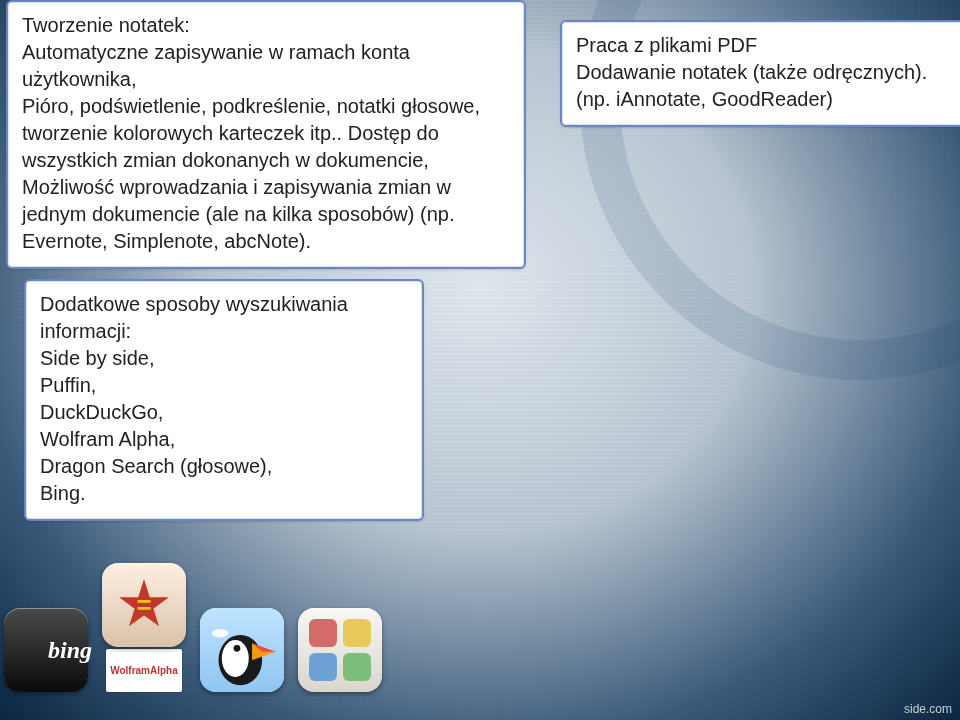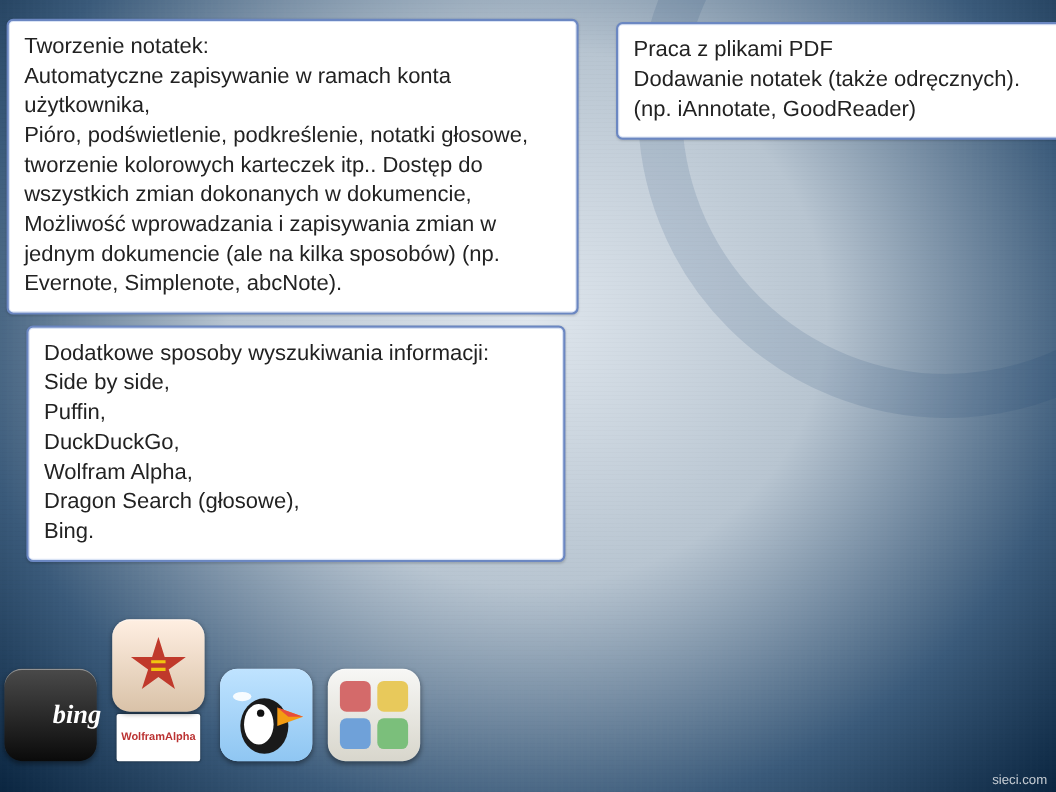--- a/index.html
+++ b/index.html
@@ -26,22 +26,22 @@
   .box {
     background: #ffffff;
     border: 2px solid #6b87c2;
     border-radius: 6px;
     box-shadow: 0 1px 2px rgba(0,0,0,.15), inset 0 0 0 1px rgba(160,185,230,.4);
     padding: 10px 14px 12px;
     font-size: 20px; line-height: 1.35; color: #222;
   }
   .box + .box { margin-top: 10px; }
 
-  .box1 { margin-top: 17px; }
-  .box2 { margin-top: 8px; margin-left: 18px; width: 490px; }
+  .box1 { margin-top: 0; }
+  .box2 { margin-top: 8px; margin-left: 18px; width: 400px; }
   .box3 { }
   .box4 { margin-top: 18px; }
   .box5 { margin-top: 186px; }
 
   .icons-row {
     position: absolute; left: 0; bottom: 28px; display: flex; gap: 14px; align-items: flex-end;
     padding-left: 4px;
   }
   .app-icon {
     width: 84px; height: 84px; border-radius: 16px;
@@ -138,14 +138,14 @@
     <div class="app-icon icon-grid">
       <div class="g">
         <div class="g1"></div>
           <div class="g2"></div>
           <div class="g3"></div>
           <div class="g4"></div>
       </div>
     </div>
   </div>
 
-  <div class="footer-credit">sieci.com</div>
+  <div class="footer-credit">side.com</div>
 </div>
 
 </body></html>

